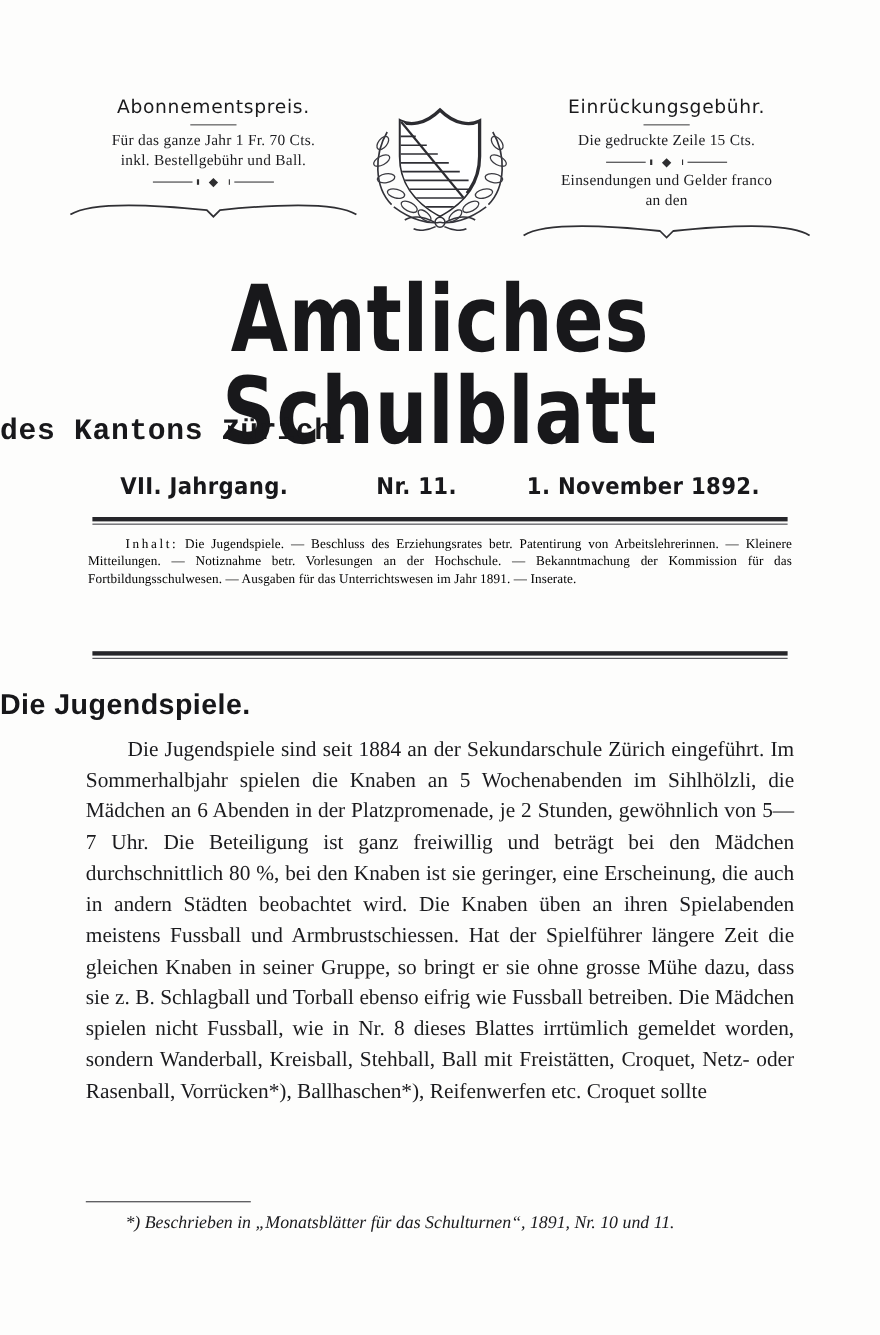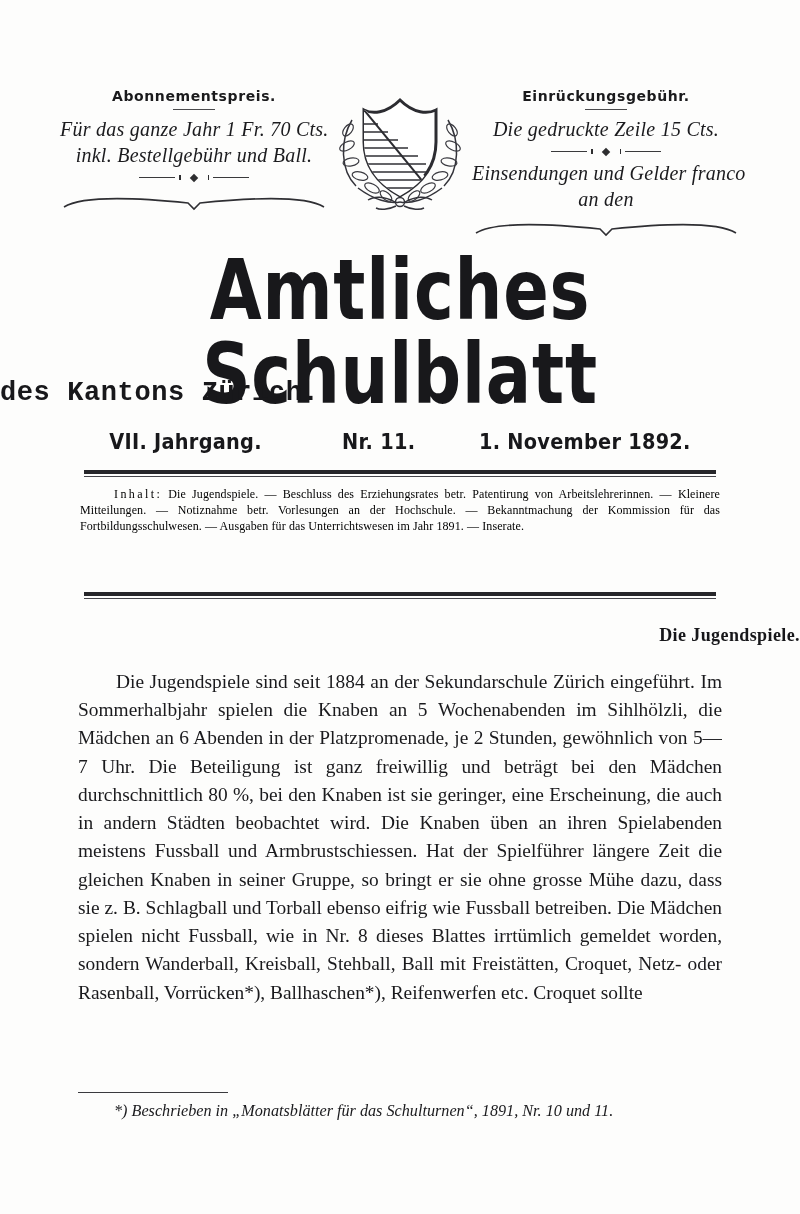--- a/index.html
+++ b/index.html
@@ -31,39 +31,38 @@
     display: flex;
     align-items: flex-start;
     justify-content: space-between;
   }
   .side-block {
     width: 268px;
     text-align: center;
   }
   .side-title {
     font-family: "DejaVu Sans", "Liberation Sans", sans-serif;
-    font-weight: 700;
-    font-size: 14px;
+    font-weight: 400;
+    font-size: 17px;
     letter-spacing: 0.6px;
     color: #1a1a1c;
     margin-bottom: 2px;
   }
   .short-rule {
     width: 42px;
     height: 1px;
     background: #4a4a4c;
     margin: 5px auto 6px auto;
   }
   .side-line {
-    font-size: 20px;
+    font-size: 14px;
     line-height: 1.30;
     letter-spacing: 0.25px;
     color: #1b1b1e;
     white-space: nowrap;
-    font-style: italic;
   }
   .orn-divider {
     position: relative;
     width: 110px;
     height: 9px;
     margin: 5px auto 4px auto;
   }
   .orn-divider .bar {
     position: absolute;
     top: 4px;
@@ -183,24 +182,24 @@
     letter-spacing: 2.4px;
     padding-left: 34px;
   }
 
   
   .article-title {
     position: absolute;
     top: 625px;
     left: 0;
     right: 0;
-    text-align: right;
-    font-family: Liberation Serif, serif;
+    text-align: left;
+    font-family: Liberation Sans, sans-serif;
     font-weight: 700;
-    font-size: 18px;
+    font-size: 26px;
     letter-spacing: 0.4px;
     color: #17171a;
   }
   .article-body {
     position: absolute;
     top: 668px;
     left: 78px;
     right: 78px;
     font-size: 19.4px;
     line-height: 1.455;

